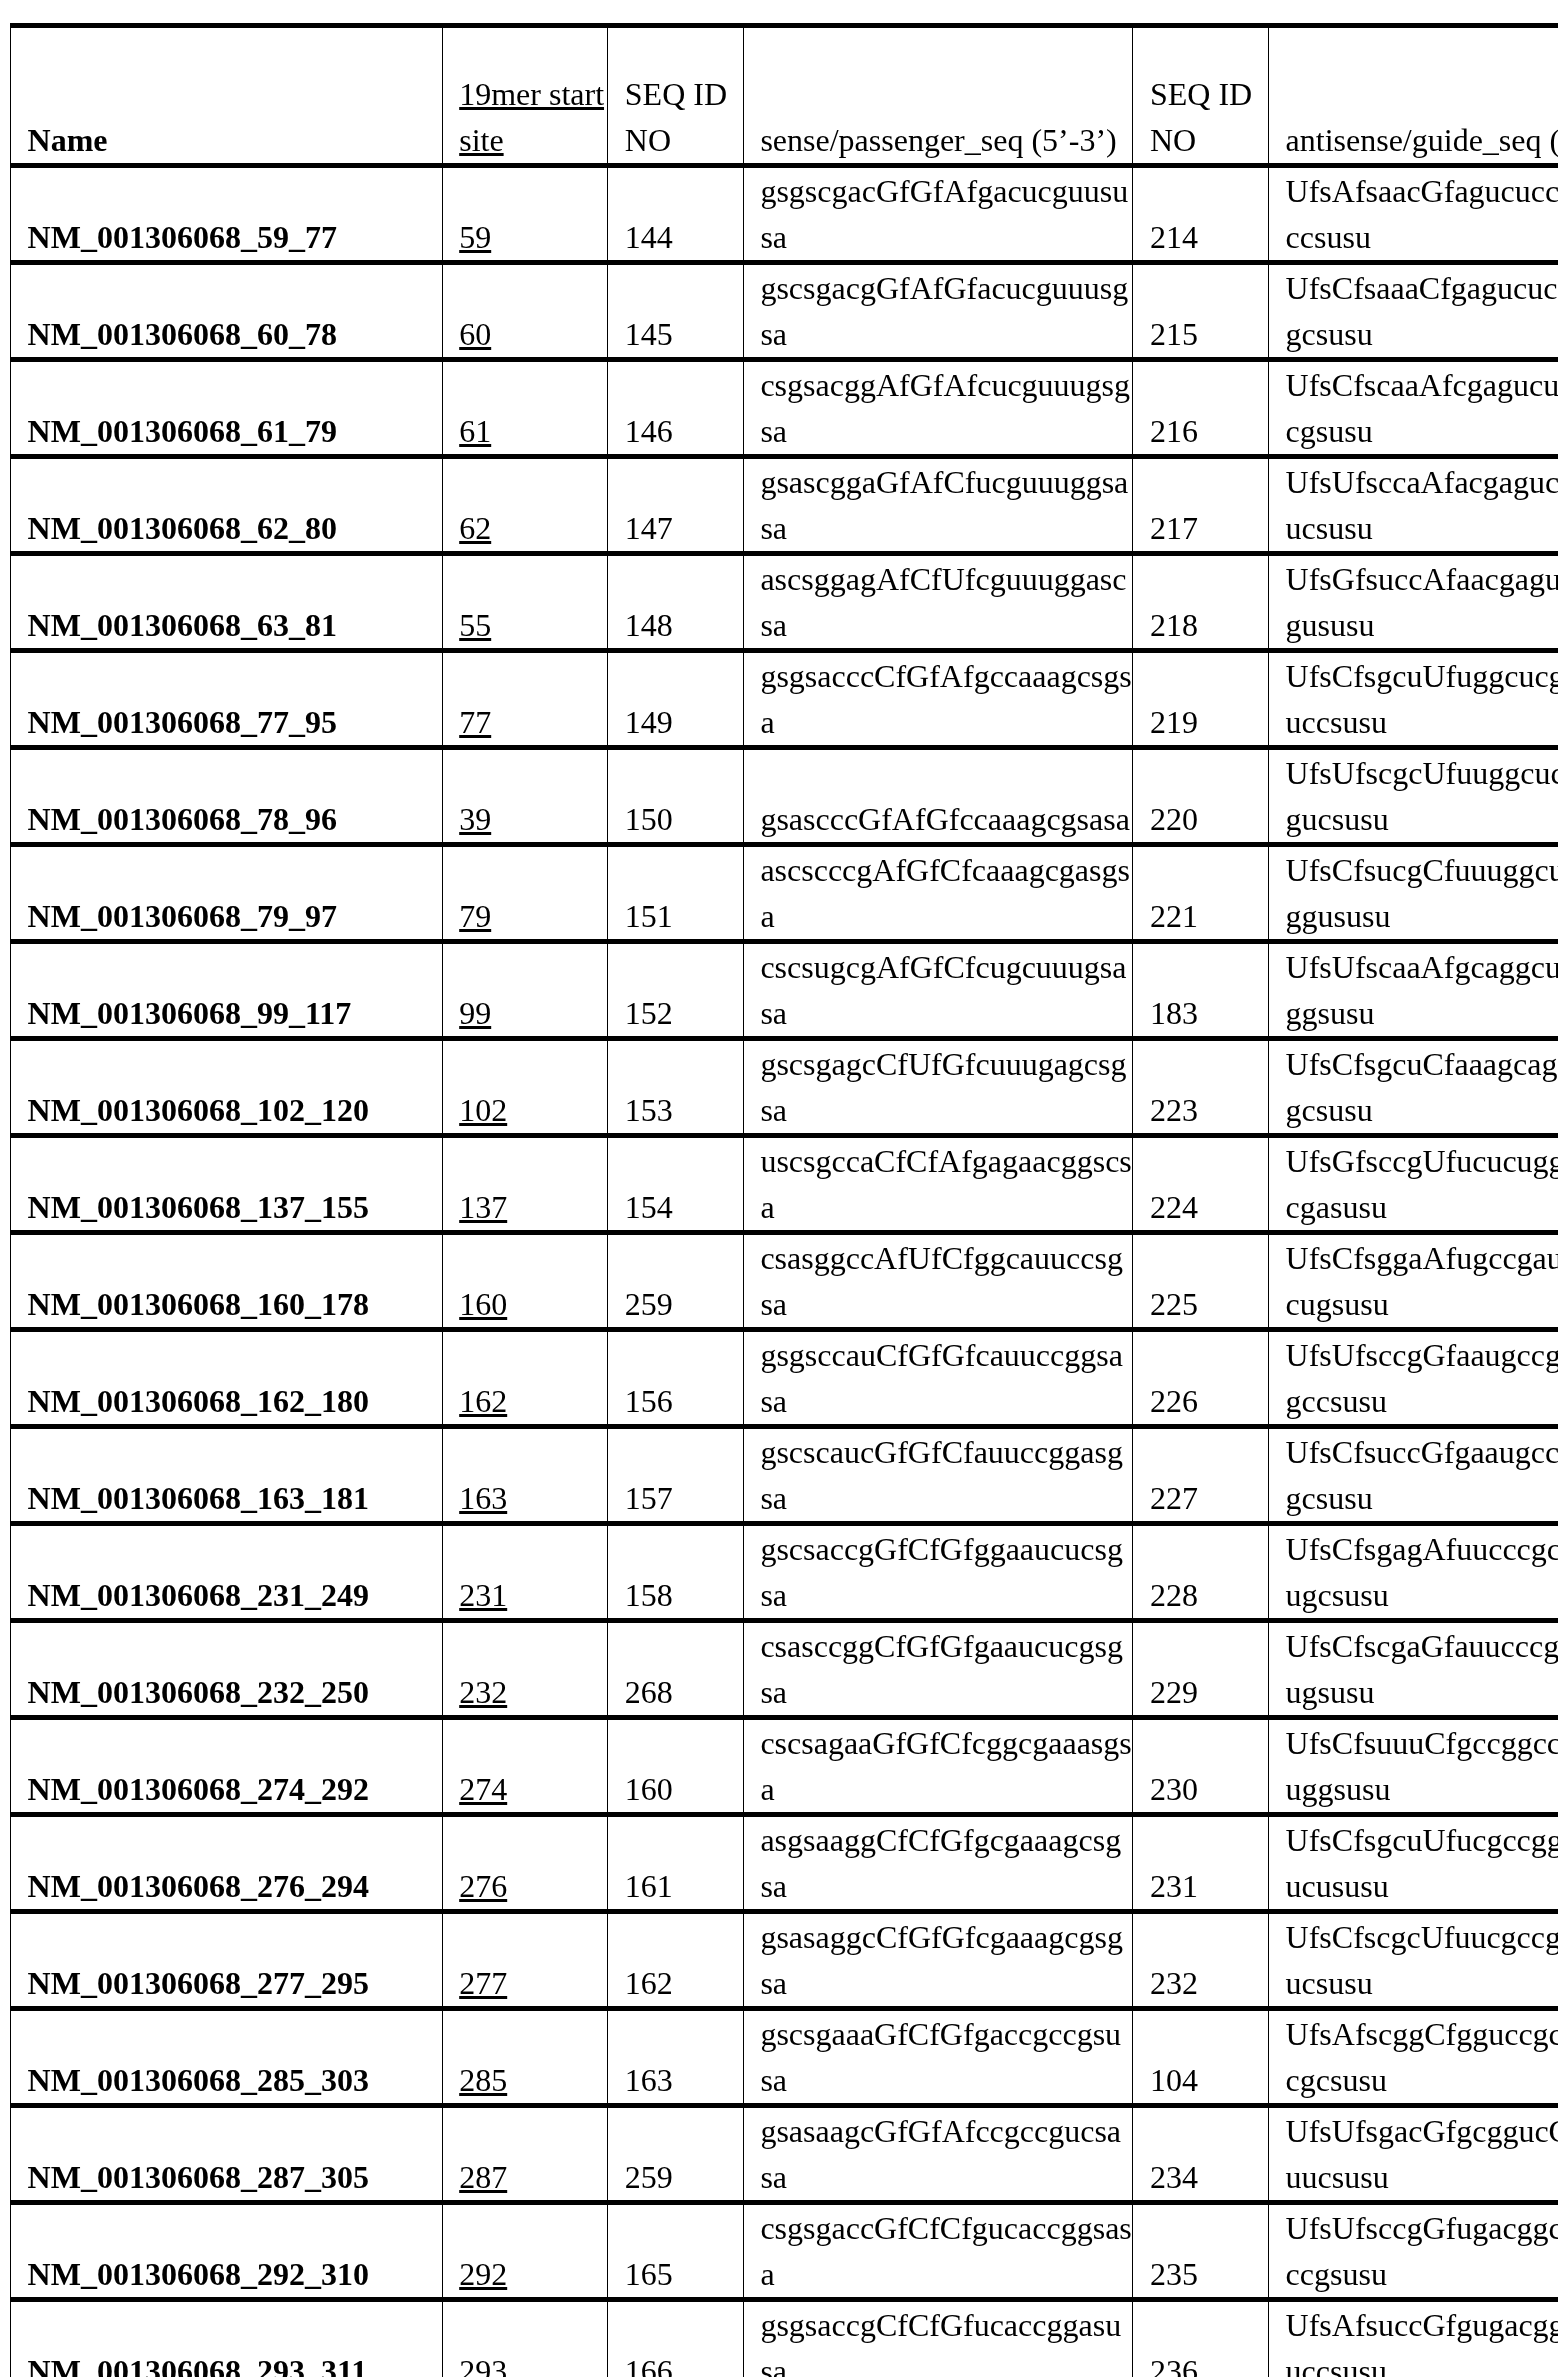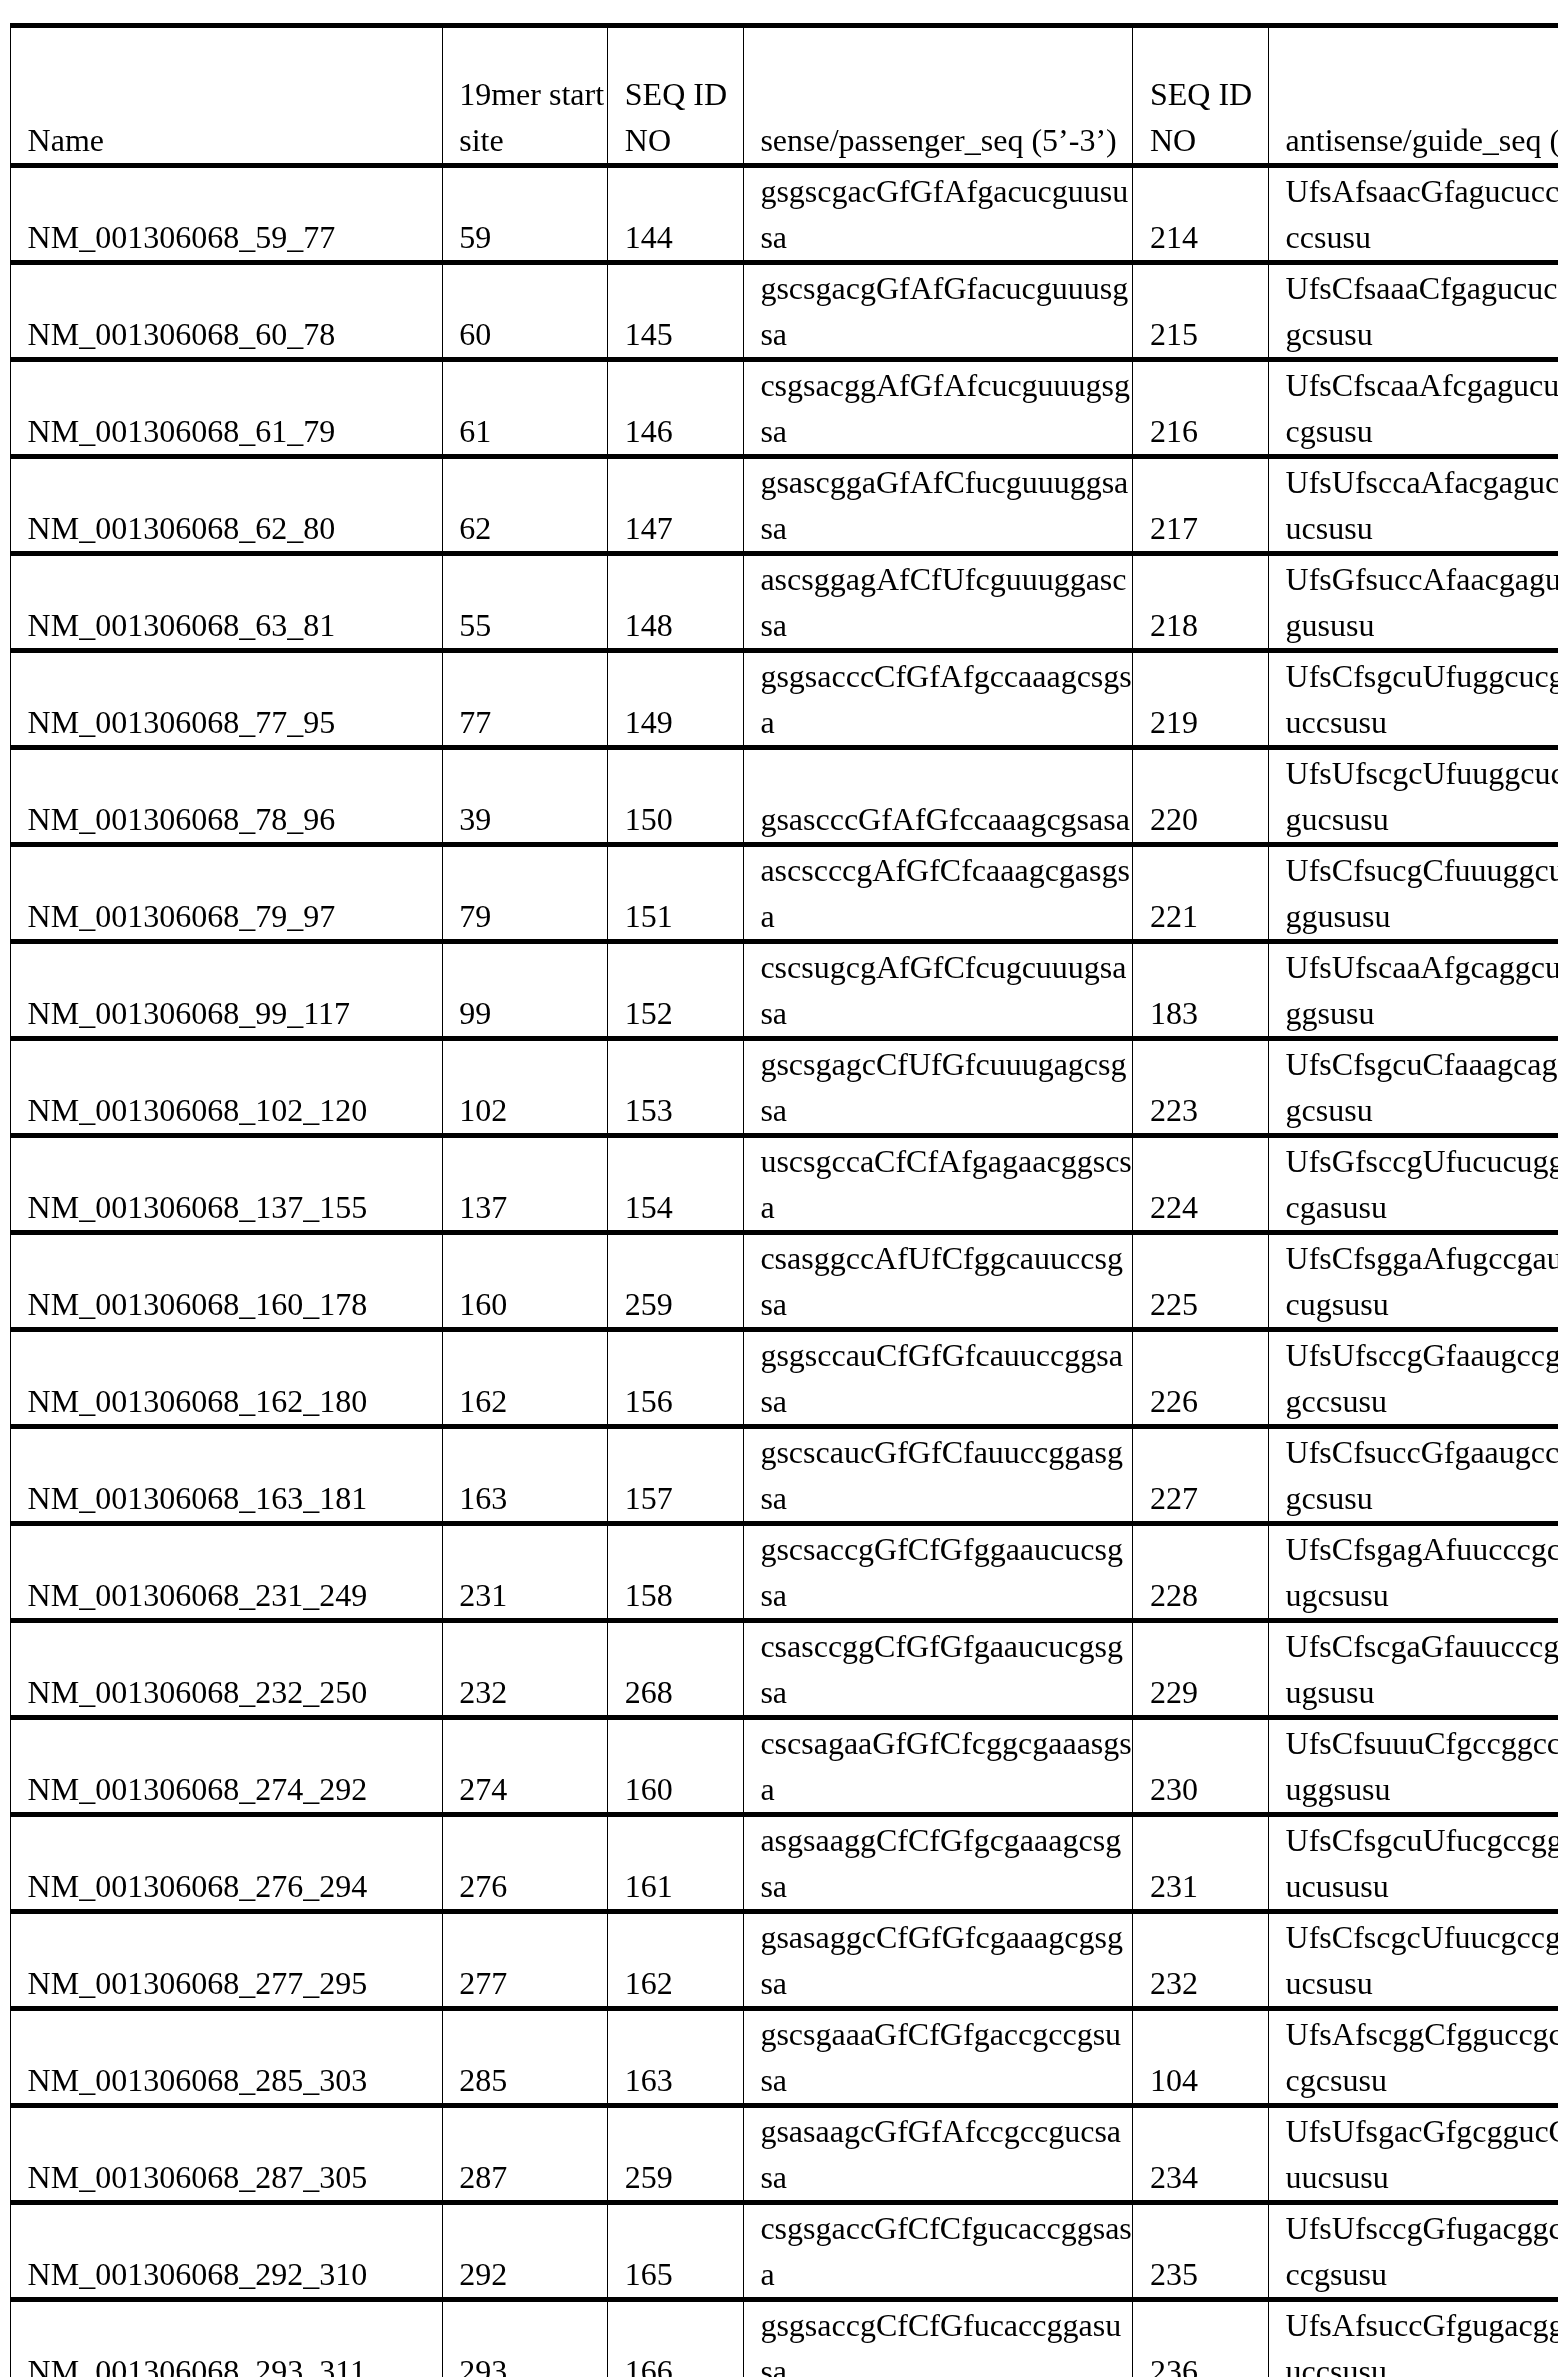--- a/index.html
+++ b/index.html
@@ -22,22 +22,22 @@
     text-align: left;
     font-weight: normal;
     overflow: hidden;
     word-break: break-all;
     white-space: normal;
   }
   thead tr { border-top: 5px solid #000; border-bottom: 5px solid #000; }
   thead th { height: 135px; }
   tbody tr { border-bottom: 5px solid #000; }
   tbody td { height: 87px; }
-  .c-name { width: 414px; }
-  .c-start { width: 148px; }
+  .c-name { width: 414px; font-weight: bold; }
+  .c-start { width: 148px; text-decoration: underline; }
   .c-seq1 { width: 118px; }
   .c-sense { width: 372px; }
   .c-seq2 { width: 118px; }
   .c-anti { width: 373px; }
   .wrap { display: block; width: 100%; }
 </style>
 </head>
 <body>
 
 <div class="page">

